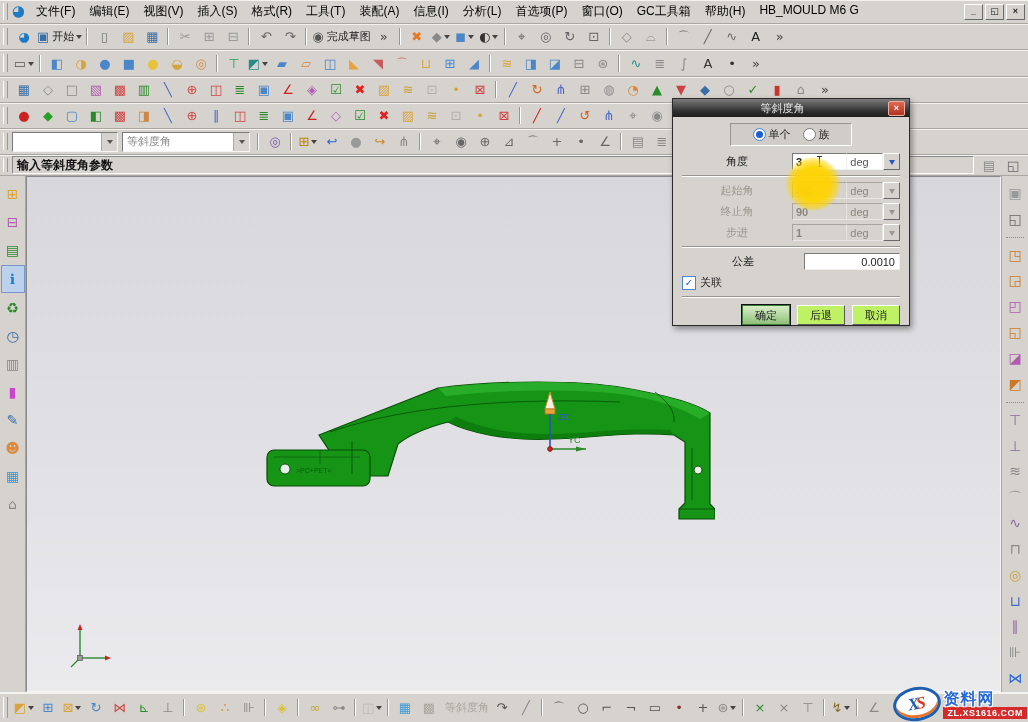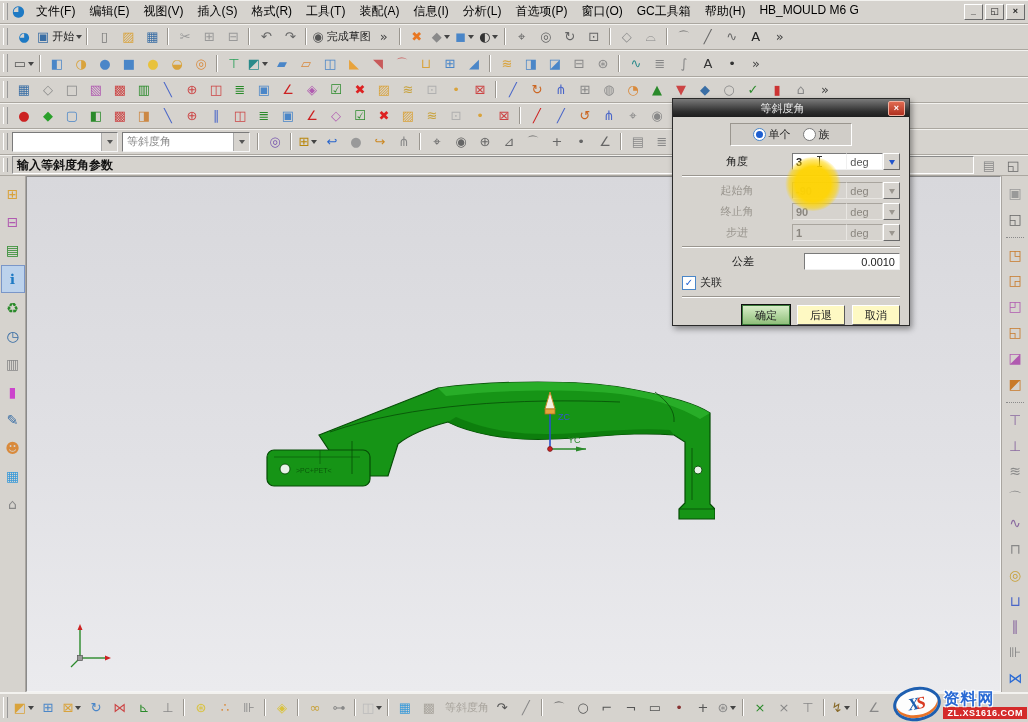--- a/index.html
+++ b/index.html
@@ -79,21 +79,21 @@
   .darr::after{content:"";border:3px solid transparent;border-top:5px solid #2255cc;transform:translateY(2px);}
   .drow.dis .dlabel{color:#9a968f;}
   .drow.dis .dval,.drow.dis .dunit{background:#d6d3ce;color:#8a867f;border-color:#a9a59e #e8e6e2 #e8e6e2 #a9a59e;}
   .drow.dis .darr::after{border-top-color:#9a968f;}
   .dsep{border-top:1px solid #9a968f;border-bottom:1px solid #fff;margin:4px 0;}
   .tolval{width:86px;height:15px;background:#fff;border:1px solid;border-color:#7a7a7a #f0f0f0 #f0f0f0 #7a7a7a;
     display:flex;align-items:center;justify-content:flex-end;padding:0 4px;}
   .chk{width:12px;height:12px;background:#fff;border:1px solid #4a86c8;display:flex;align-items:center;
     justify-content:center;font-size:10px;font-weight:bold;color:#1e5fd0;margin-right:4px;}
   .btnrow{display:flex;justify-content:flex-end;gap:7px;margin-top:7px;}
-  .dbtn{min-width:46px;height:18px;background:#fef9c3;border:1px solid;border-color:#fff #5a5a5a #5a5a5a #fff;
+  .dbtn{min-width:46px;height:18px;background:#bef264;border:1px solid;border-color:#fff #5a5a5a #5a5a5a #fff;
     display:flex;align-items:center;justify-content:center;font-size:11px;}
   .dbtn.ok{background:linear-gradient(180deg,#d8eec8,#8fbf7a);border:1px solid #3a7a3a;outline:1px solid #111;}
   .hilite{position:absolute;left:112px;top:40px;width:56px;height:54px;border-radius:50%;z-index:5;pointer-events:none;
     background:radial-gradient(circle,rgba(255,212,0,.95) 45%,rgba(255,212,0,.55) 62%,rgba(255,212,0,0) 72%);}
   .ibeam{position:absolute;left:26px;top:2px;width:1px;height:11px;background:#333;}
   .ibeam::before,.ibeam::after{content:"";position:absolute;left:-2px;width:5px;height:1px;background:#333;}
   .ibeam::after{bottom:0;}
   
   .wmark{position:absolute;right:1px;bottom:1px;z-index:60;display:flex;align-items:center;}
   .wm-logo{width:42px;height:28px;border:3px solid #1e5fb0;border-radius:50%;background:#fdfdfd;

